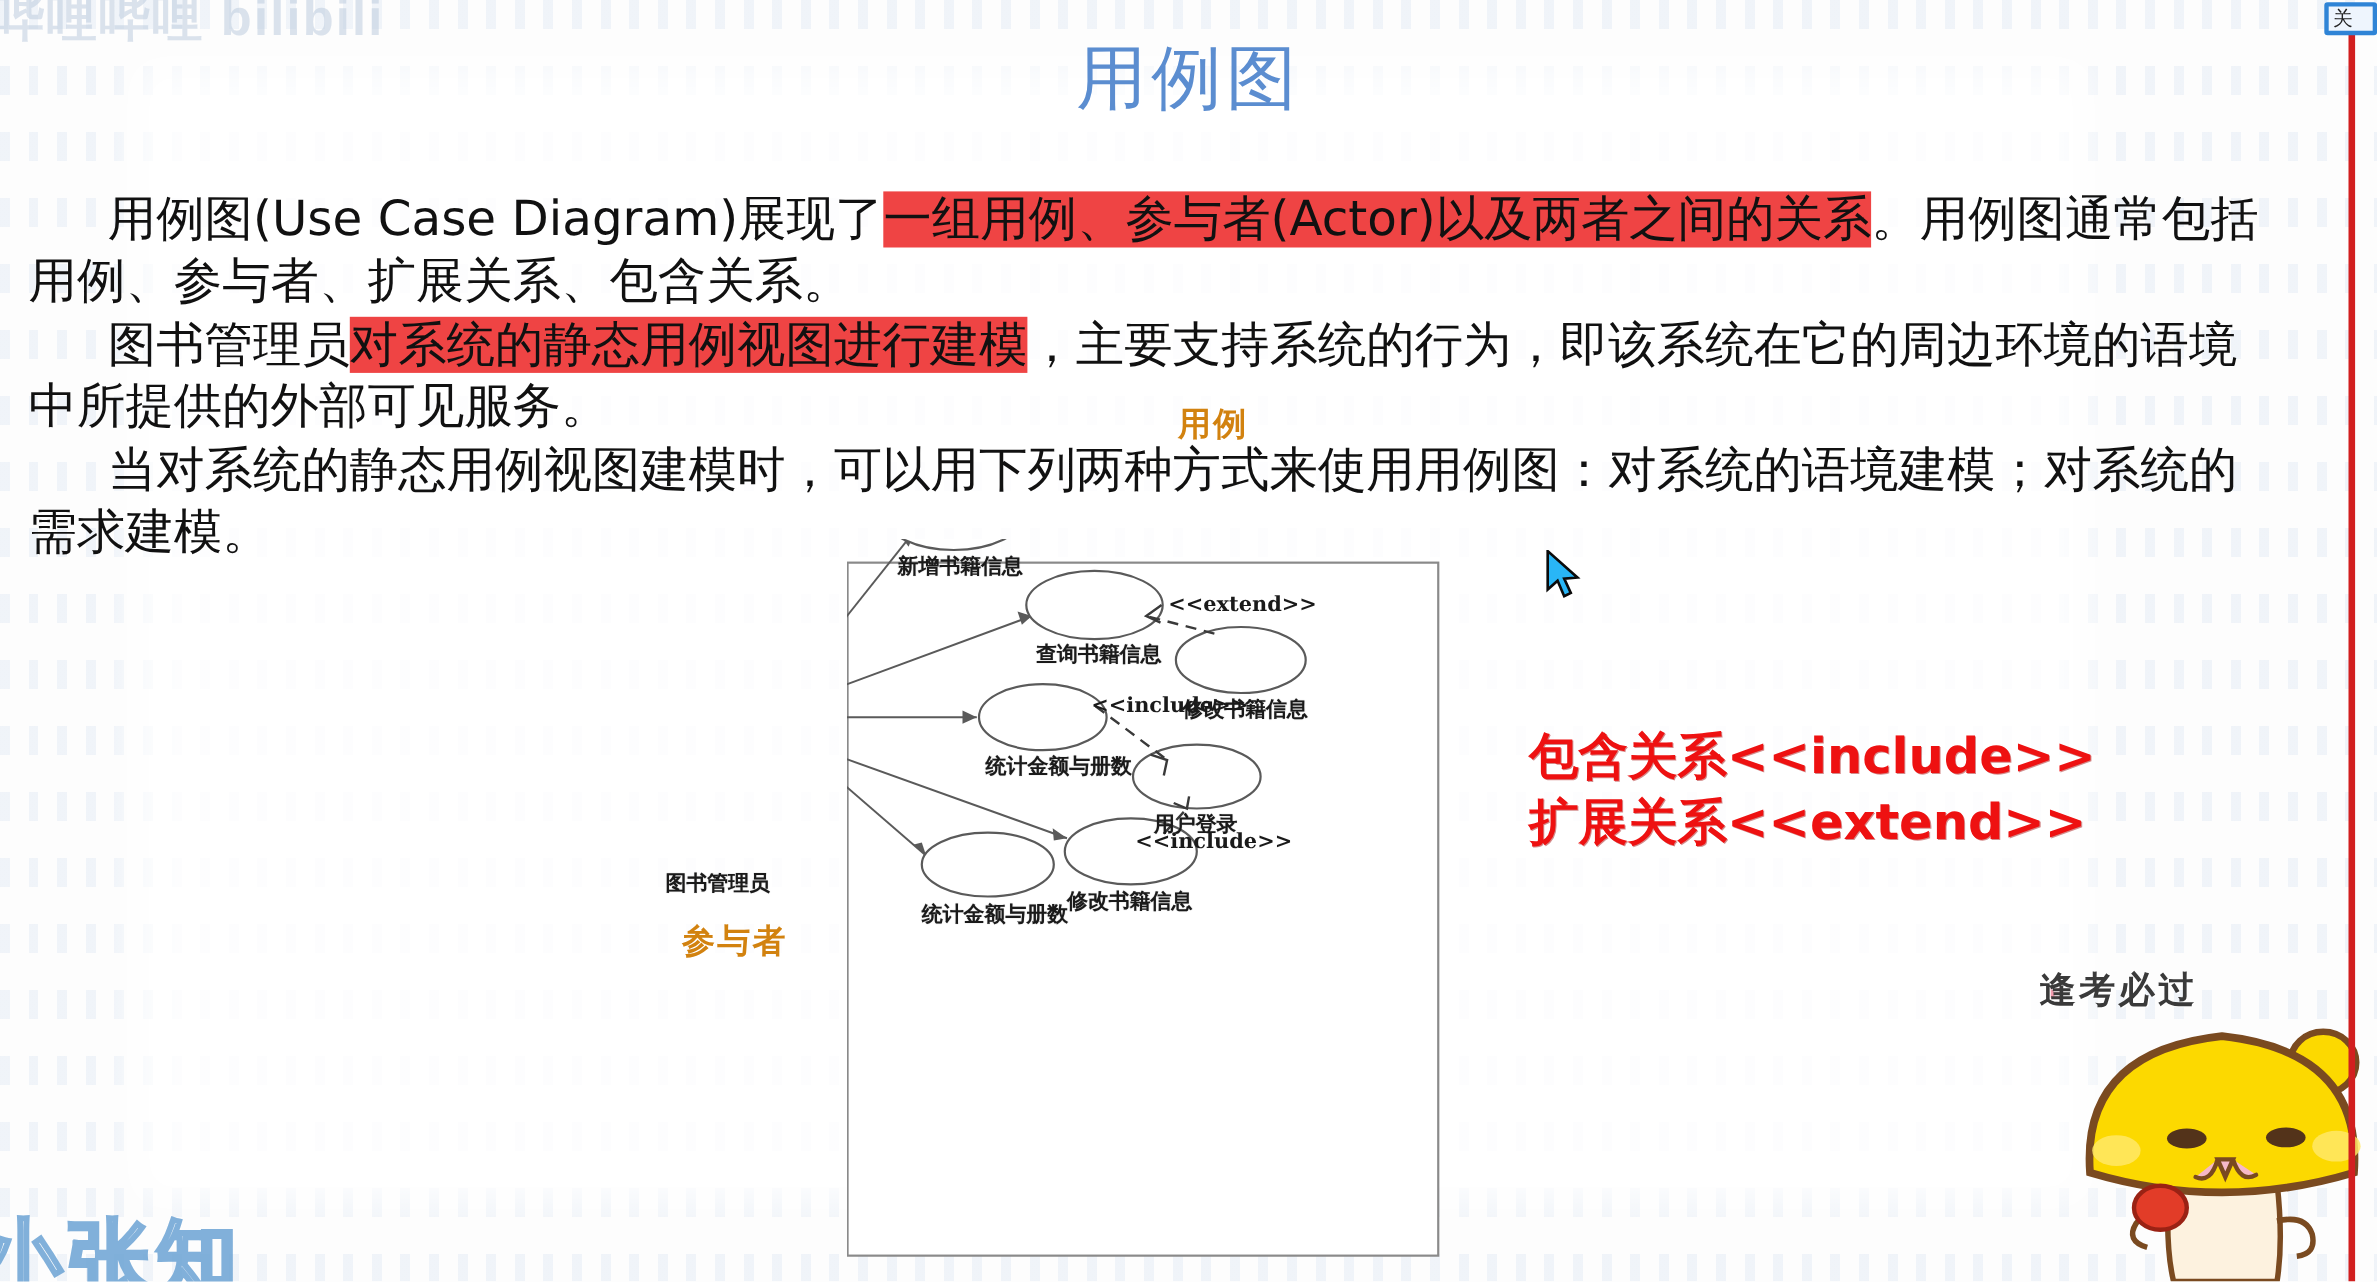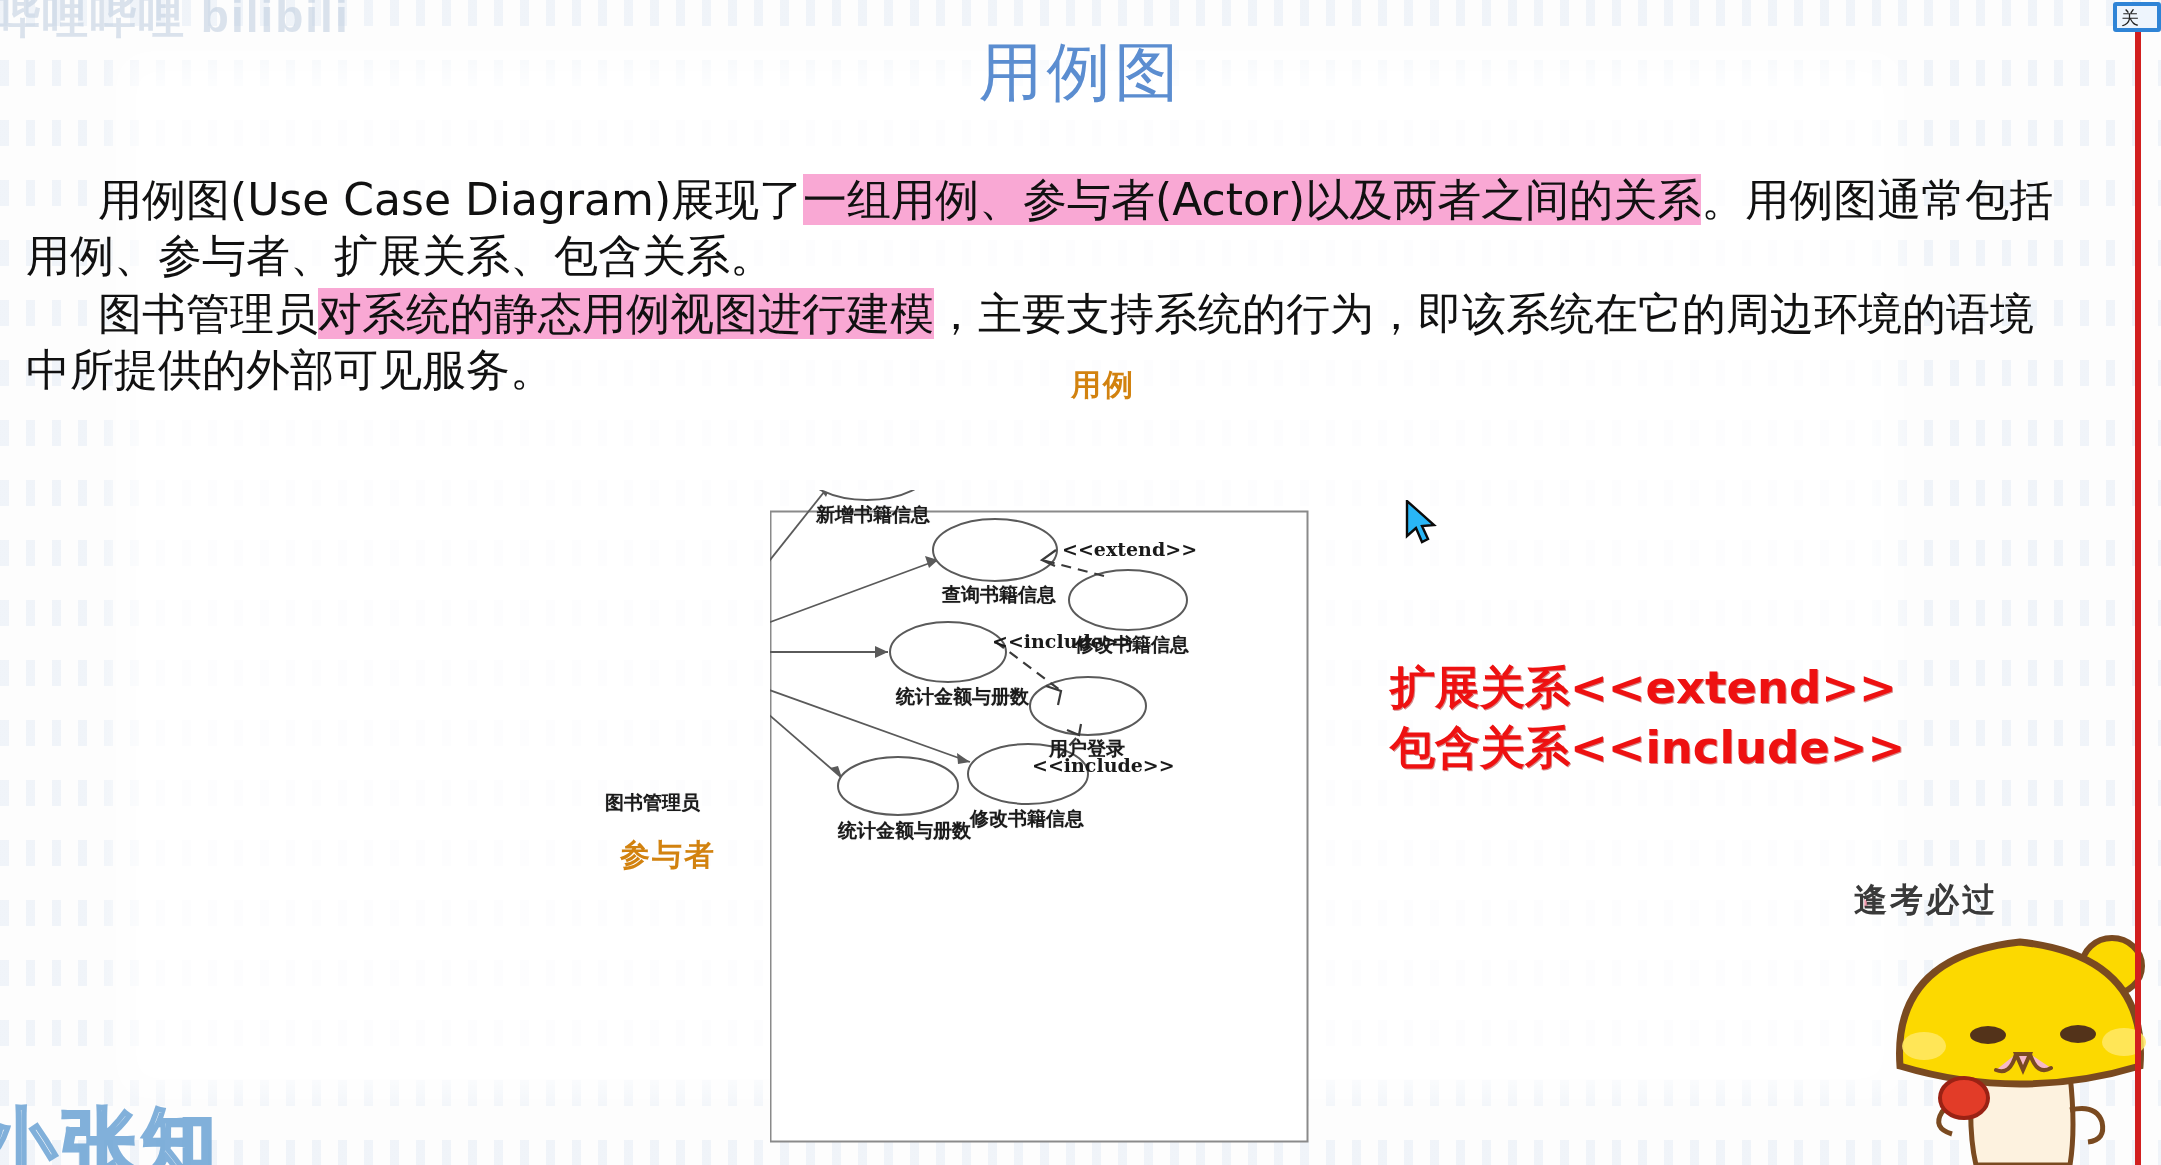--- a/index.html
+++ b/index.html
@@ -59,21 +59,21 @@
 
   
   .body-text{
     position:absolute;left:26px;top:172px;width:2045px;
     font-size:44px;line-height:56px;color:#111;letter-spacing:0px;
     font-family:"DejaVu Sans","Liberation Sans",sans-serif;
     font-weight:500;
   }
   .body-text p{margin:0 0 2px 0;}
   .indent{display:inline-block;width:72px;}
-  mark.hl{background:#f9a8d4;color:#111;padding:0;}
+  mark.hl{background:#ef4444;color:#111;padding:0;}
 
   
   #diagram{position:absolute;left:770px;top:490px;width:560px;height:675px;}
   #diagram svg{display:block;}
 
   .uclabel{
     position:absolute;font-size:19px;color:#1a1a1a;white-space:nowrap;
     font-family:"DejaVu Serif","Liberation Serif",serif;font-weight:bold;
     text-shadow:0 0 1px rgba(0,0,0,.35);
   }
@@ -136,25 +136,28 @@
 
 <div class="title">用例图</div>
 
 <div class="body-text">
   <p>
     <span class="indent"></span><span>用例图(Use Case Diagram)展现了</span><mark class="hl">一组用例、参与者(Actor)以及两者之间的关系</mark><span>。用例图通常包括用例、参与者、扩展关系、包含关系。</span>
   </p>
   <p>
     <span class="indent"></span><span>图书管理员</span><mark class="hl">对系统的静态用例视图进行建模</mark><span>，主要支持系统的行为，即该系统在它的周边环境的语境中所提供的外部可见服务。</span>
   </p>
+  <p>
+    <span class="indent"></span><span>当对系统的静态用例视图建模时，可以用下列两种方式来使用用例图：对系统的语境建模；对系统的需求建模。</span>
+  </p>
 </div>
 
 <div class="red-note">
+  <div>包含关系&lt;&lt;include&gt;&gt;</div>
   <div>扩展关系&lt;&lt;extend&gt;&gt;</div>
-  <div>包含关系&lt;&lt;include&gt;&gt;</div>
 </div>
 
 <div id="diagram">
   <svg width="560" height="675" viewBox="0 0 560 675">
 
     <rect x="0.5" y="21.5" width="537" height="630" fill="#ffffff" stroke="#8a8a8a" stroke-width="2"></rect>
 
     <g stroke="#4c4c4c" stroke-width="2.2" fill="none">
       <circle cx="-106" cy="97" r="18"></circle>
       <line x1="-106" y1="115" x2="-106" y2="182"></line>

